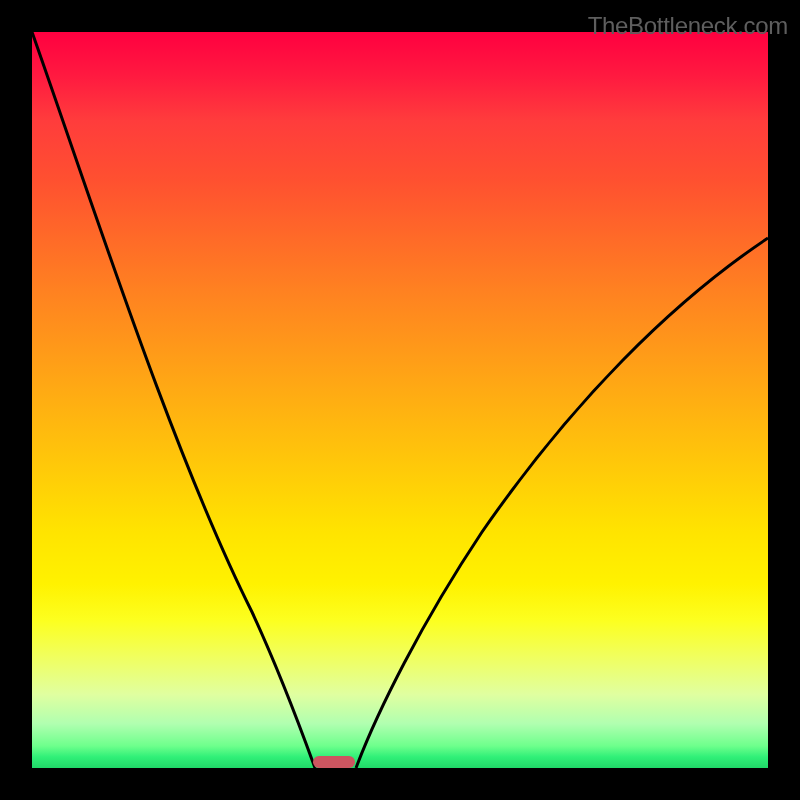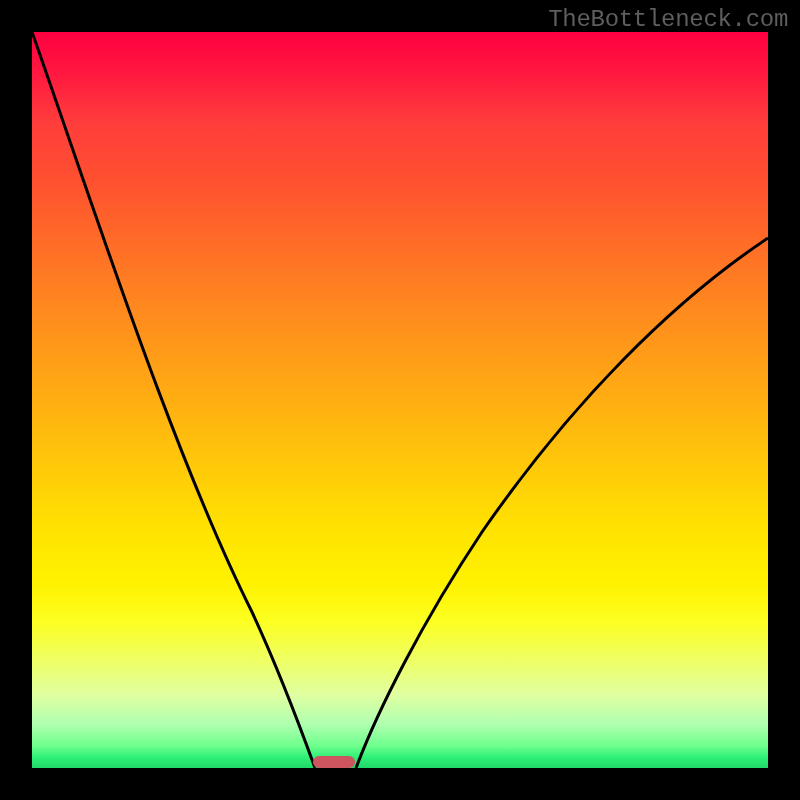--- a/index.html
+++ b/index.html
@@ -6,24 +6,24 @@
     margin: 0;
     padding: 0;
     width: 800px;
     height: 800px;
     background: #000;
     overflow: hidden;
     position: relative;
   }
   .watermark {
     position: absolute;
-    top: 6px;
+    top: 12px;
     right: 12px;
     color: #5e5e5e;
-    font-family: Liberation Mono, monospace;
+    font-family: Liberation Sans, sans-serif;
     font-size: 24px;
     font-weight: 500;
     z-index: 10;
     letter-spacing: -0.3px;
   }
   .plot-area {
     position: absolute;
     left: 32px;
     top: 32px;
     width: 736px;

